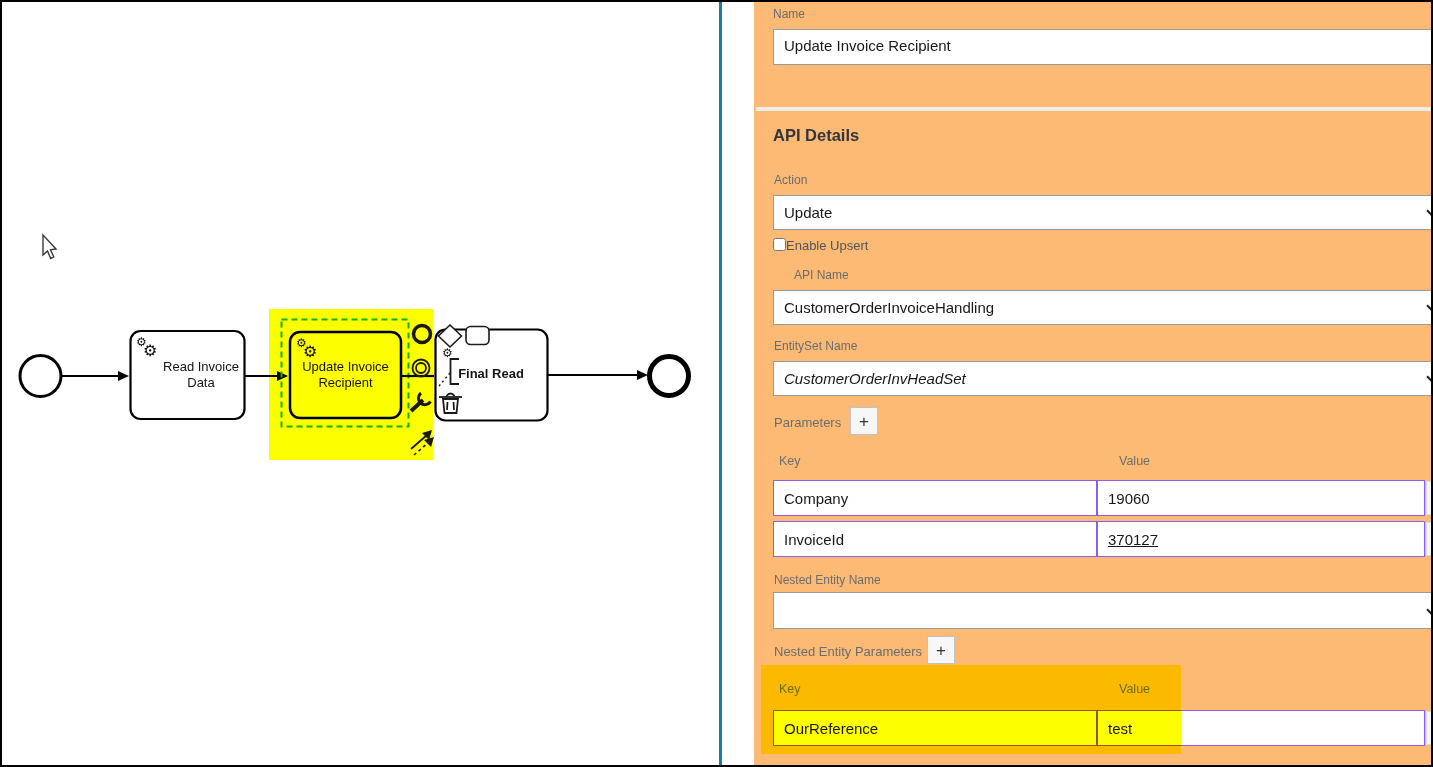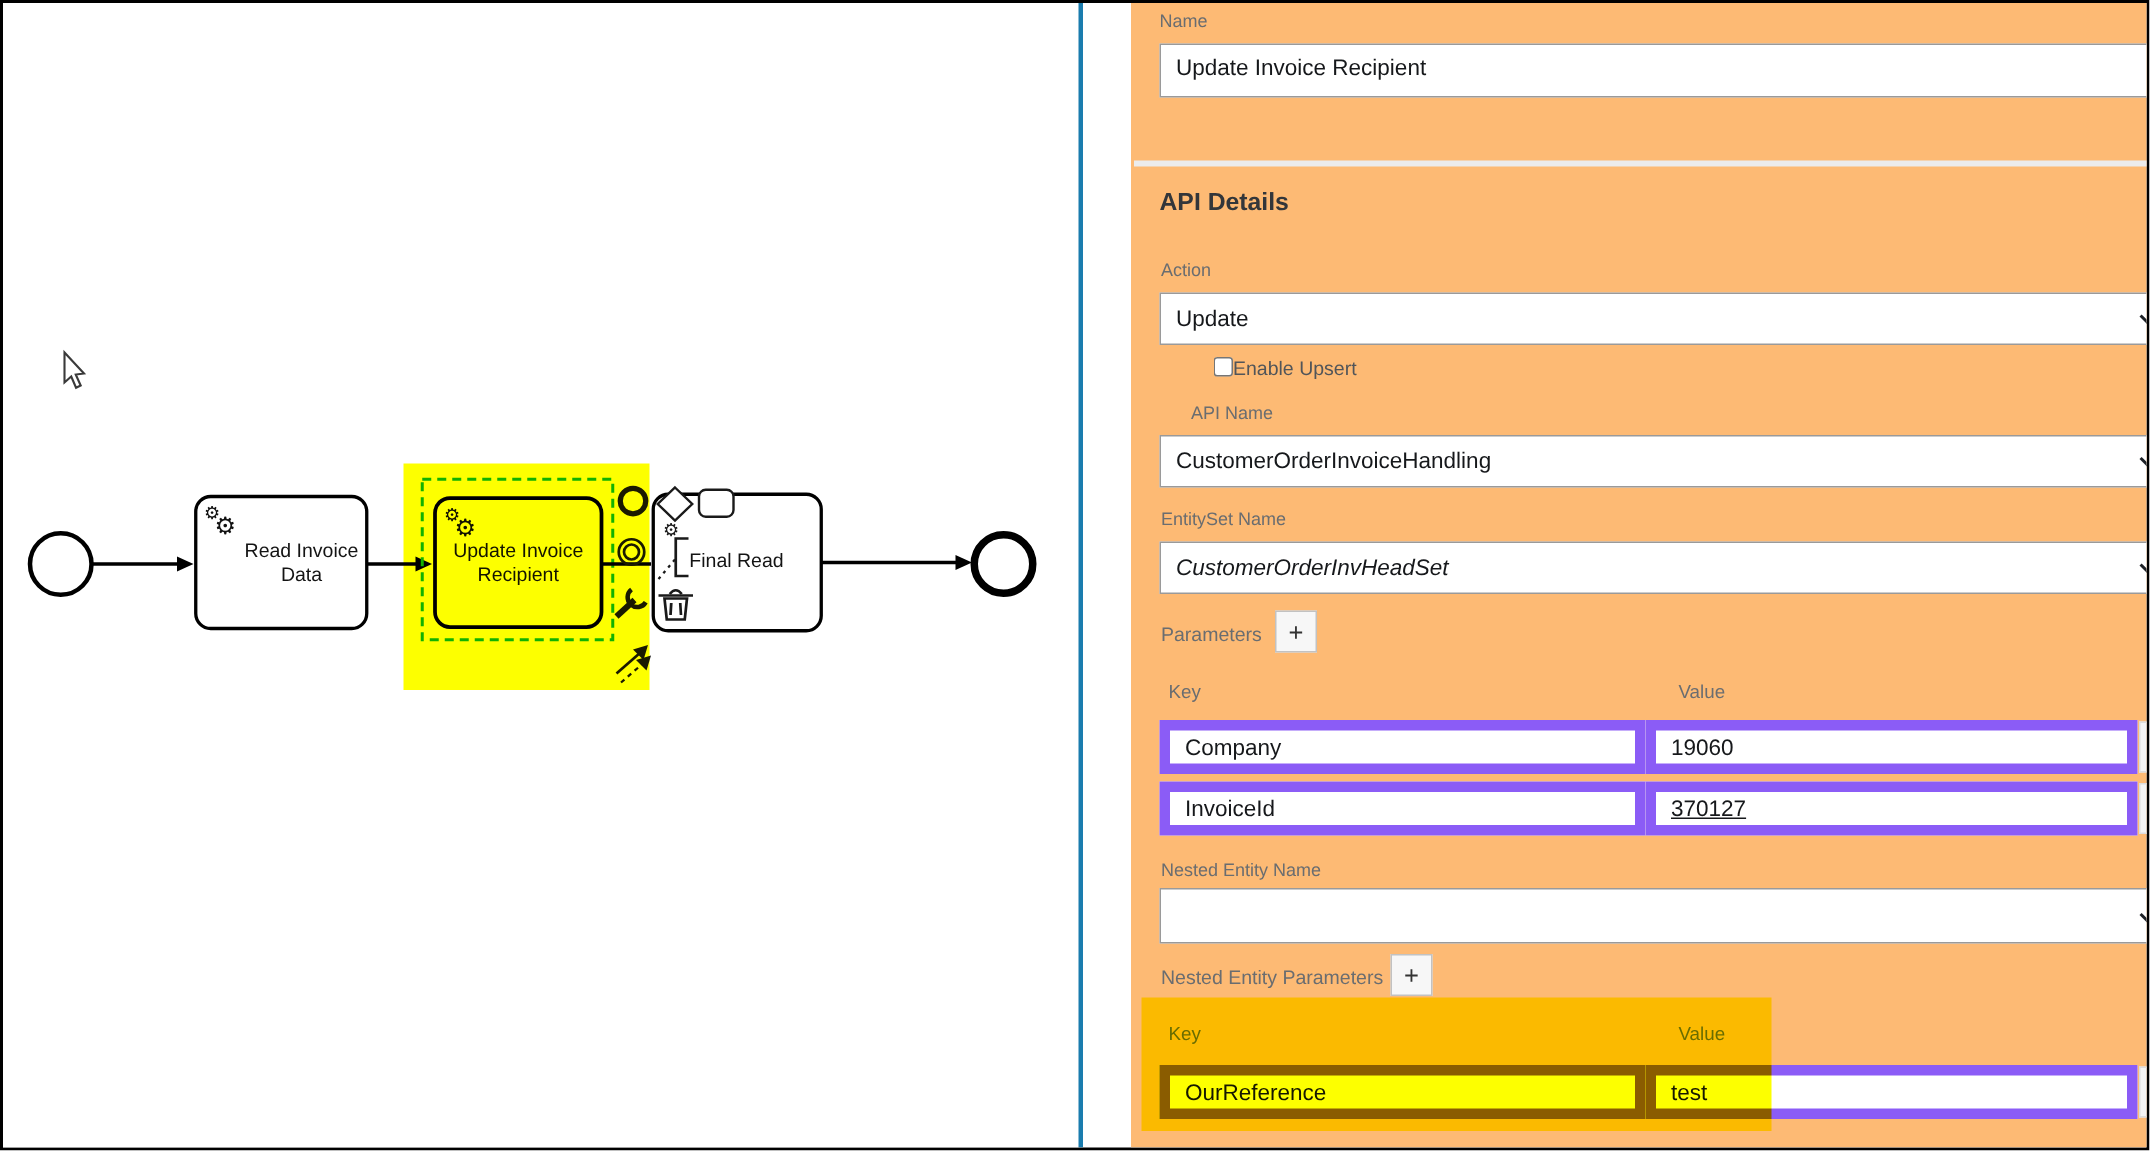--- a/index.html
+++ b/index.html
@@ -26,39 +26,39 @@
   #panel { position:absolute; left:752px; top:0; width:709px; height:763px; background:#fdba74;padding-left:12px; }
   .lbl { position:absolute; font-size:12px; color:#6a6d70; }
   .hdr { position:absolute; font-size:12.5px; color:#6a6d70; }
   .sec-sep { position:absolute; left:2px; width:707px; height:4px; background:#ececec; }
   .sec-title { position:absolute; font-size:16.5px; font-weight:bold; color:#33363a; }
   textarea.fld, input.fld {
     position:absolute; border:1px solid #9a9a9a; background:#fff; color:#16181b;
     font-family:"Liberation Sans", sans-serif; font-size:15px; padding:6px 10px 0 10px; outline:none;
   }
   textarea.fld { resize:both; padding-top:7px; line-height:1.2; overflow:hidden; }
-  input.kv { position:absolute; border:7px solid #8b5cf6; background:#fff; color:#16181b;
+  input.kv { position:absolute; border:1px solid #8b5cf6; background:#fff; color:#16181b;
     font-family:"Liberation Sans", sans-serif; font-size:15px; padding:0 10px; outline:none; height:36px; }
   .select {
     position:absolute; height:35px; border:1px solid #9a9a9a; background:#fff;
     display:flex; align-items:center; padding-left:10px; font-size:15px; color:#16181b; cursor:pointer;
   }
   .select .chev {
     position:absolute; right:14px; top:11px; width:8px; height:8px;
     border-right:2px solid #1d2126; border-bottom:2px solid #1d2126; transform:rotate(45deg);
   }
   .add-btn {
     position:absolute; width:28px; height:28px; border:1px solid #c2c2c2; background:#f7f7f7;
     font-size:17px; color:#333; line-height:1; cursor:pointer; font-family:"Liberation Sans", sans-serif;
   }
   .x-btn {
     position:absolute; width:26px; height:34px; border:1px solid #dcdcdc; background:#f4f4f4;
     font-size:14px; font-weight:bold; color:#2b2b2b; cursor:pointer; font-family:"Liberation Sans", sans-serif;
   }
-  .chk-row { position:absolute; display:flex; align-items:flex-start;margin-left:36px; }
+  .chk-row { position:absolute; display:flex; align-items:flex-start; }
   .chk-row input { width:13px; height:13px; margin:0; }
   .chk-row span { font-size:13px; color:#515559; }
 </style>
 </head>
 <body>
 
 <div id="app">
 
   <div id="canvas">
     <svg id="diagram-svg" width="717" height="763" viewBox="0 0 717 763" xmlns="http://www.w3.org/2000/svg">
@@ -133,21 +133,21 @@
     </div>
     <div class="gear-wrap" style="left:294px; top:337px;">
       <span class="g1">⚙</span>
         <span class="g2">⚙</span>
     </div>
 
     <div class="task-label" style="left:128px; top:329px; width:114px; height:88px;padding-left:28px;">Read Invoice
 Data</div>
     <div class="task-label" style="left:288px; top:330px; width:111px; height:86px;">Update Invoice
 Recipient</div>
-    <div class="task-label" style="left:433px; top:327px; width:112px; height:91px;">Final Read</div>
+    <div class="task-label" style="left:433px; top:327px; width:112px; height:91px;font-weight:bold;">Final Read</div>
 
     <div class="hl" style="left:267px; top:307px; width:164px; height:151px;"></div>
   </div>
 
   <div id="divider"></div>
 
   <div id="panel">
 
     <div class="lbl" style="left:19px; top:5px;">Name</div>
     <textarea class="fld" style="left: 19px; top: 27px; width: 678px; height: 36px;">Update Invoice Recipient</textarea>

